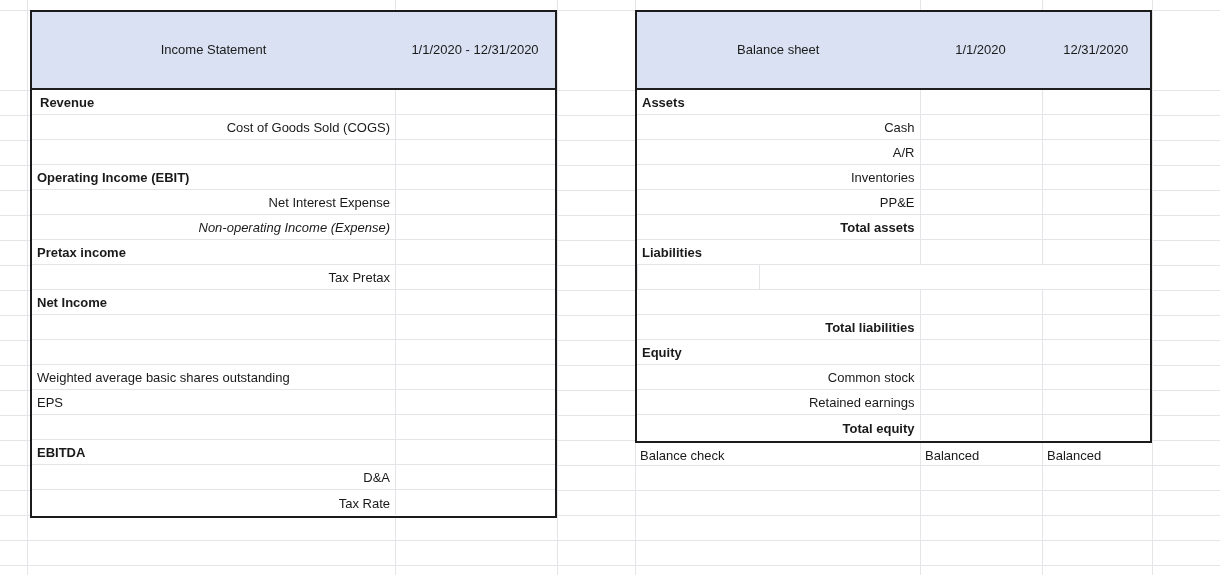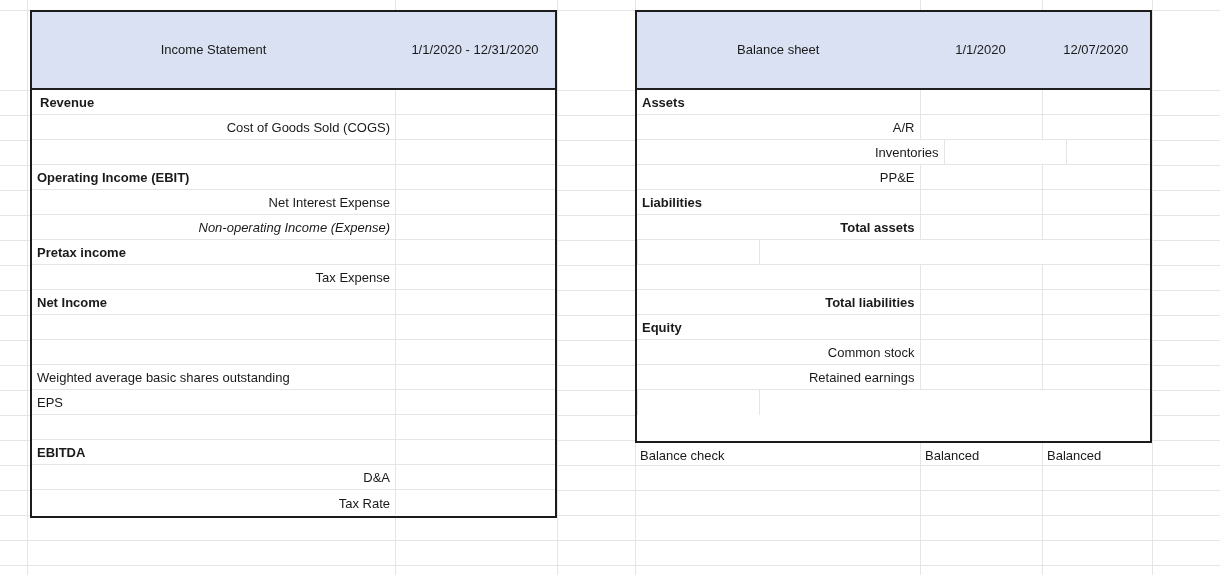--- a/index.html
+++ b/index.html
@@ -129,21 +129,21 @@
         </div>
         <div class="row">
           <div class="cell label a-right" style="width: 363px; font-style: italic;">Non-operating Income (Expense)</div>
           <div class="cell value" style="flex: 1 1 0%;"></div>
         </div>
         <div class="row">
           <div class="cell label a-left bold" style="width: 363px;">Pretax income</div>
           <div class="cell value" style="flex: 1 1 0%;"></div>
         </div>
         <div class="row">
-          <div class="cell label a-right" style="width: 363px;">Tax Expense</div>
+          <div class="cell label a-right" style="width: 363px;">Tax Pretax</div>
           <div class="cell value" style="flex: 1 1 0%;"></div>
         </div>
         <div class="row">
           <div class="cell label a-left bold" style="width: 363px;">Net Income</div>
           <div class="cell value" style="flex: 1 1 0%;"></div>
         </div>
         <div class="row">
           <div class="cell label a-left" style="width: 363px;"></div>
           <div class="cell value" style="flex: 1 1 0%;"></div>
         </div>
@@ -175,54 +175,59 @@
           <div class="cell label a-right" style="width: 363px;">Tax Rate</div>
           <div class="cell value" style="flex: 1 1 0%;"></div>
         </div>
       </div>
   </div>
 
   <div class="fin-table" id="bs-table" style="left:635px;top:10px;width:517px;height:432.5px;">
     <div class="fin-header">
       <div class="hcell" style="width:282.5px;">Balance sheet</div>
       <div class="hcell" style="width:122px;">1/1/2020</div>
-      <div class="hcell" style="flex:1;">12/07/2020</div>
+      <div class="hcell" style="flex:1;">12/31/2020</div>
     </div>
     <div class="fin-body" id="bs-body">
         <div class="row">
           <div class="cell label a-left bold" style="width: 282.5px;">Assets</div>
           <div class="cell value" style="width: 122px;"></div>
           <div class="cell value" style="flex: 1 1 0%;"></div>
         </div>
         <div class="row">
+          <div class="cell label a-right" style="width: 282.5px;">Cash</div>
+          <div class="cell value" style="width: 122px;"></div>
+          <div class="cell value" style="flex: 1 1 0%;"></div>
+        </div>
+        <div class="row">
           <div class="cell label a-right" style="width: 282.5px;">A/R</div>
           <div class="cell value" style="width: 122px;"></div>
           <div class="cell value" style="flex: 1 1 0%;"></div>
         </div>
         <div class="row">
-          <div class="cell label a-right" style="width: 282.5px; margin-left: 24px;">Inventories</div>
+          <div class="cell label a-right" style="width: 282.5px;">Inventories</div>
           <div class="cell value" style="width: 122px;"></div>
           <div class="cell value" style="flex: 1 1 0%;"></div>
         </div>
         <div class="row">
           <div class="cell label a-right" style="width: 282.5px;">PP&amp;E</div>
           <div class="cell value" style="width: 122px;"></div>
           <div class="cell value" style="flex: 1 1 0%;"></div>
         </div>
         <div class="row">
+          <div class="cell label a-right bold" style="width: 282.5px;">Total assets</div>
+          <div class="cell value" style="width: 122px;"></div>
+          <div class="cell value" style="flex: 1 1 0%;"></div>
+        </div>
+        <div class="row">
           <div class="cell label a-left bold" style="width: 282.5px;">Liabilities</div>
           <div class="cell value" style="width: 122px;"></div>
           <div class="cell value" style="flex: 1 1 0%;"></div>
         </div>
         <div class="row">
-          <div class="cell label a-right bold" style="width: 282.5px;">Total assets</div>
-          <div class="cell value" style="width: 122px;"></div>
-          <div class="cell value" style="flex: 1 1 0%;"></div>
-        </div>
-        <div class="row">
           <div class="cell value" style="width: 122px;"></div>
           <div class="cell value" style="flex: 1 1 0%;"></div>
         </div>
         <div class="row">
           <div class="cell label a-right" style="width: 282.5px; margin-top: 32px;">Debt</div>
           <div class="cell value" style="width: 122px;"></div>
           <div class="cell value" style="flex: 1 1 0%;"></div>
         </div>
         <div class="row">
           <div class="cell label a-right bold" style="width: 282.5px;">Total liabilities</div>
@@ -238,20 +243,21 @@
           <div class="cell label a-right" style="width: 282.5px;">Common stock</div>
           <div class="cell value" style="width: 122px;"></div>
           <div class="cell value" style="flex: 1 1 0%;"></div>
         </div>
         <div class="row">
           <div class="cell label a-right" style="width: 282.5px;">Retained earnings</div>
           <div class="cell value" style="width: 122px;"></div>
           <div class="cell value" style="flex: 1 1 0%;"></div>
         </div>
         <div class="row">
+          <div class="cell label a-right bold" style="width: 282.5px;">Total equity</div>
           <div class="cell value" style="width: 122px;"></div>
           <div class="cell value" style="flex: 1 1 0%;"></div>
         </div>
       </div>
   </div>
 
   <div id="balance-check-row">
     <div class="cell a-left" style="width:285px;">Balance check</div>
     <div class="cell a-left" style="width:122px;">Balanced</div>
     <div class="cell a-left" style="flex:1;">Balanced</div>

